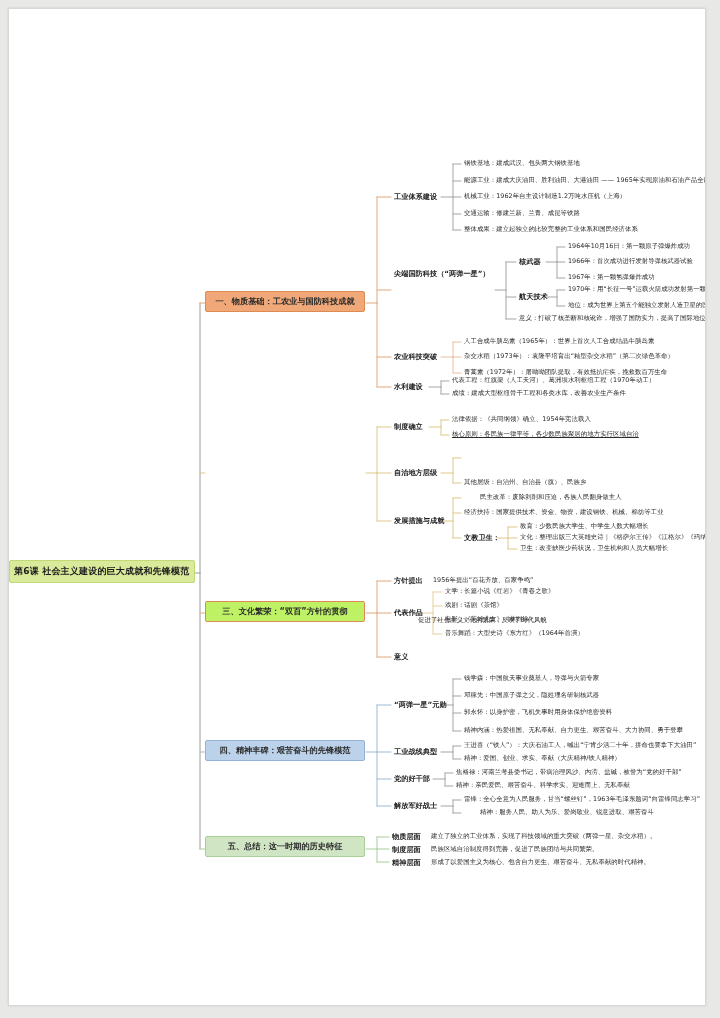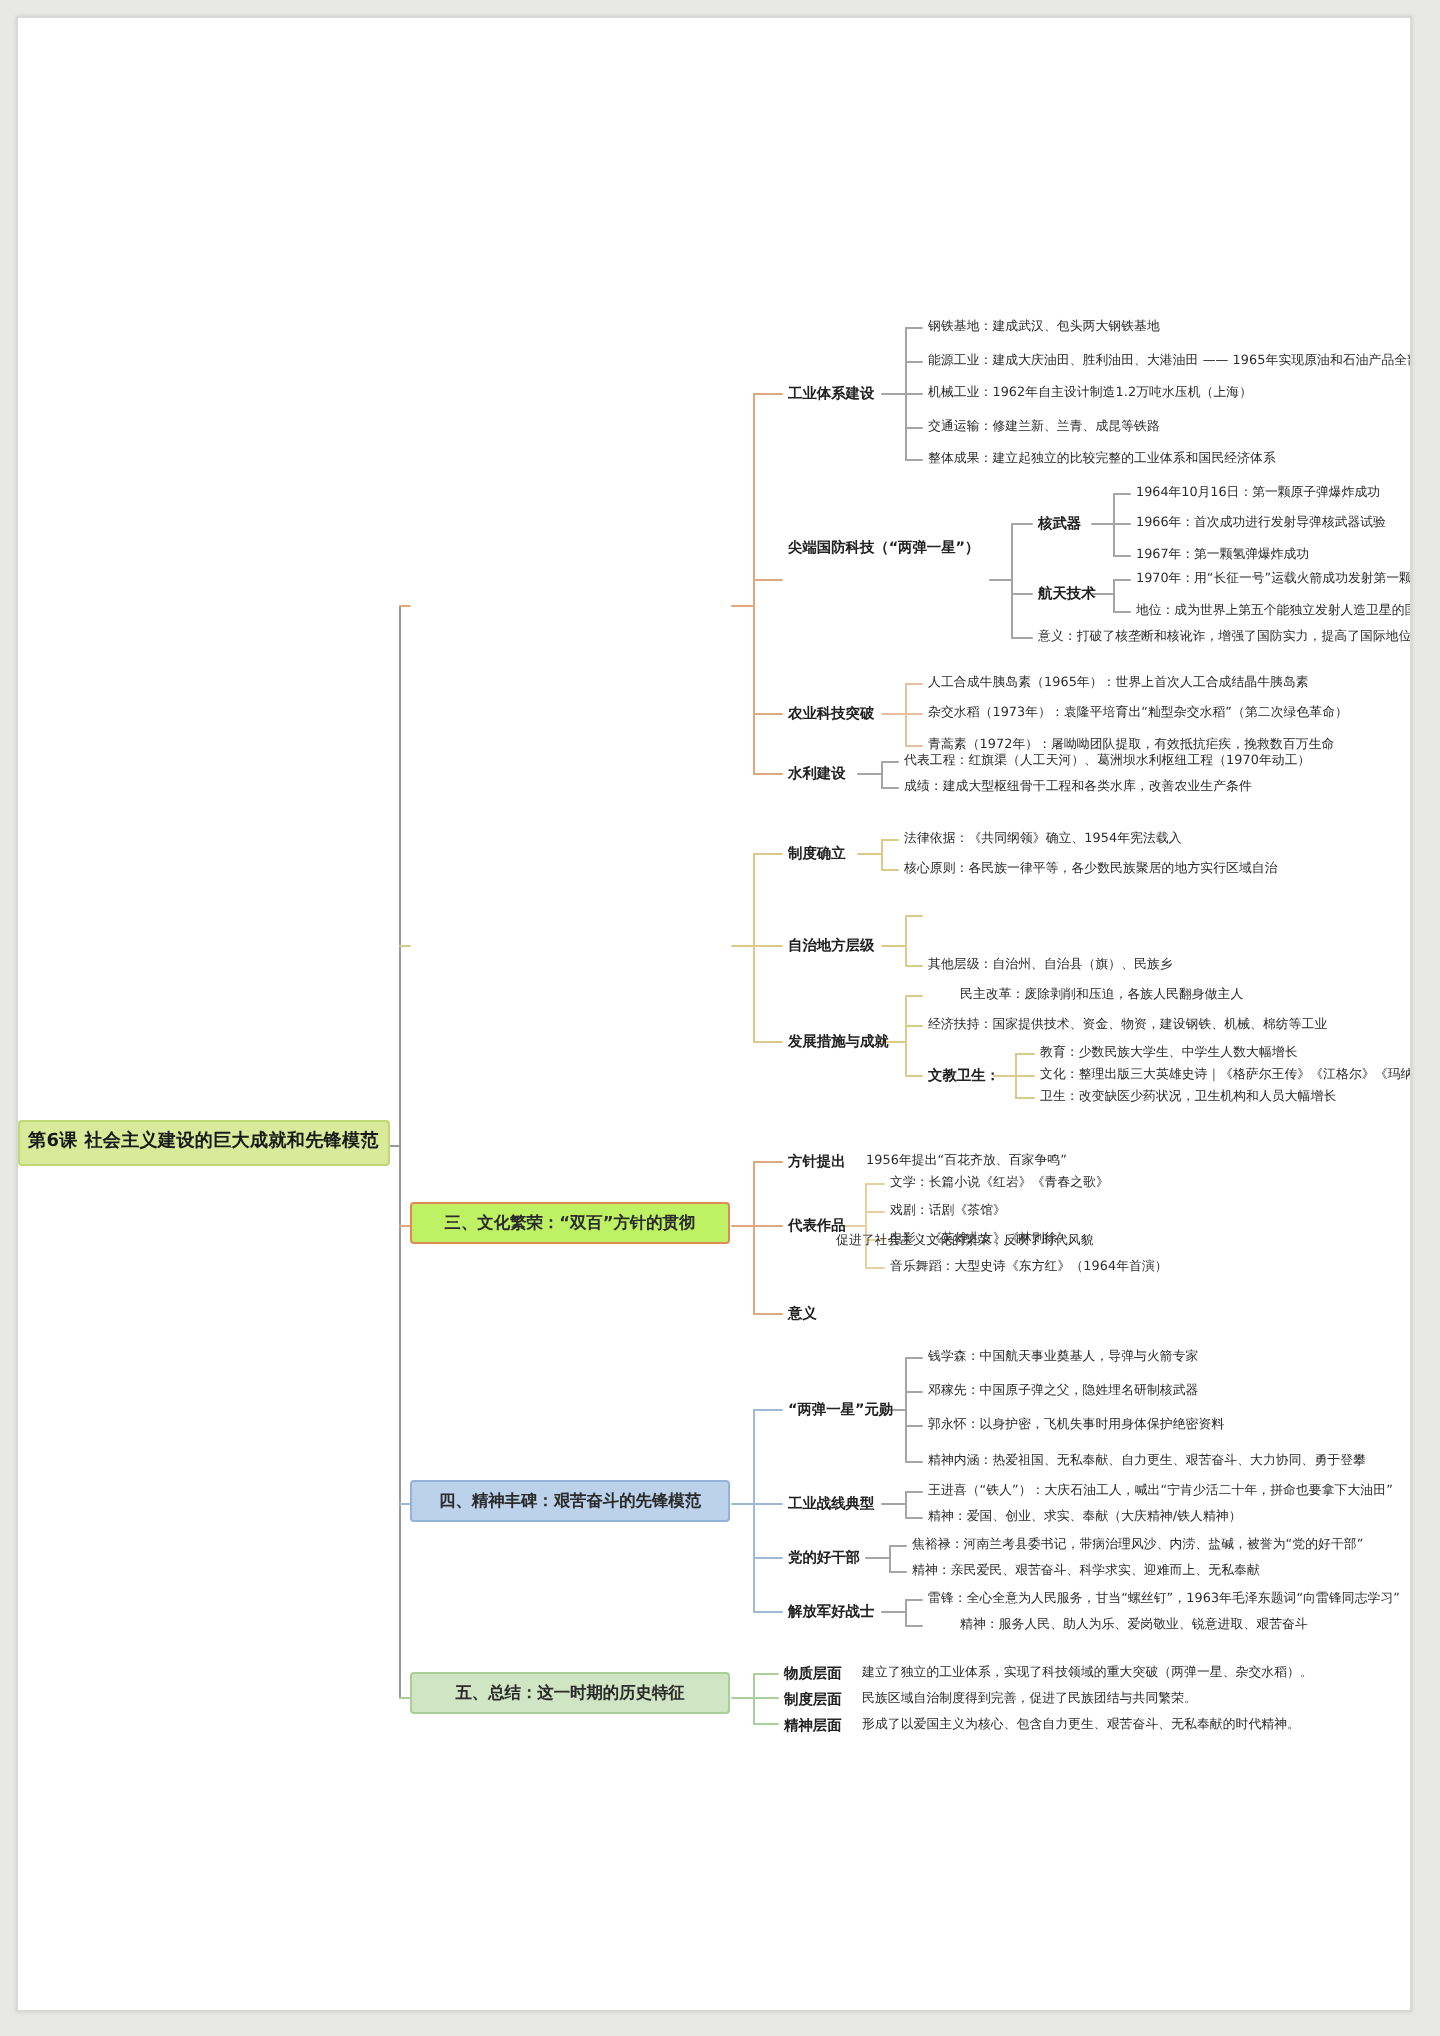--- a/index.html
+++ b/index.html
@@ -159,20 +159,23 @@
     <path d="M357 840 H368" stroke="#a9cf9c"></path>
     <path d="M368 840 V828 M368 840 V853" stroke="#a9cf9c"></path>
     <path d="M368 828 H380 M368 840 H380 M368 853 H380" stroke="#a9cf9c"></path>
   </g>
 </svg>
 
 <div class="node root">
   <span>第6课  社会主义建设的巨大成就和先锋模范</span>
 </div>
 
+<div class="node l1 c1">
+  <span>一、物质基础：工农业与国防科技成就</span>
+</div>
 
 <div class="node l2" style="left:385px;top:183px;">
   <span>工业体系建设</span>
 </div>
 <div class="node l3 nw" style="left:455px;top:150px;"><span>钢铁基地：建成武汉、包头两大钢铁基地</span></div>
 <div class="node l3 nw" style="left:455px;top:167px;"><span>能源工业：建成大庆油田、胜利油田、大港油田 —— 1965年实现原油和石油产品全部自给</span></div>
 <div class="node l3 nw" style="left:455px;top:183px;"><span>机械工业：1962年自主设计制造1.2万吨水压机（上海）</span></div>
 <div class="node l3 nw" style="left:455px;top:200px;"><span>交通运输：修建兰新、兰青、成昆等铁路</span></div>
 <div class="node l3 nw" style="left:455px;top:216px;"><span>整体成果：建立起独立的比较完整的工业体系和国民经济体系</span></div>
 
@@ -204,21 +207,21 @@
   <span>水利建设</span>
 </div>
 <div class="node l3 nw" style="left:443px;top:367px;"><span>代表工程：红旗渠（人工天河）、葛洲坝水利枢纽工程（1970年动工）</span></div>
 <div class="node l3 nw" style="left:443px;top:380px;"><span>成绩：建成大型枢纽骨干工程和各类水库，改善农业生产条件</span></div>
 
 
 <div class="node l2" style="left:385px;top:413px;">
   <span>制度确立</span>
 </div>
 <div class="node l3 nw" style="left:443px;top:406px;"><span>法律依据：《共同纲领》确立、1954年宪法载入</span></div>
-<div class="node l3 nw" style="left:443px;top:421px;"><span>核心原则：各民族一律平等，各少数民族聚居的地方实行区域自治</span></div>
+<div class="node l3 nw" style="left:443px;top:421px;text-decoration:underline;"><span>核心原则：各民族一律平等，各少数民族聚居的地方实行区域自治</span></div>
 
 <div class="node l2" style="left:385px;top:459px;">
   <span>自治地方层级</span>
 </div>
 <div class="node l3 nw" style="left:455px;top:469px;"><span>其他层级：自治州、自治县（旗）、民族乡</span></div>
 
 <div class="node l2" style="left:385px;top:507px;">
   <span>发展措施与成就</span>
 </div>
 <div class="node l3 nw" style="left:455px;top:484px;padding-left:16px;"><span>民主改革：废除剥削和压迫，各族人民翻身做主人</span></div>

